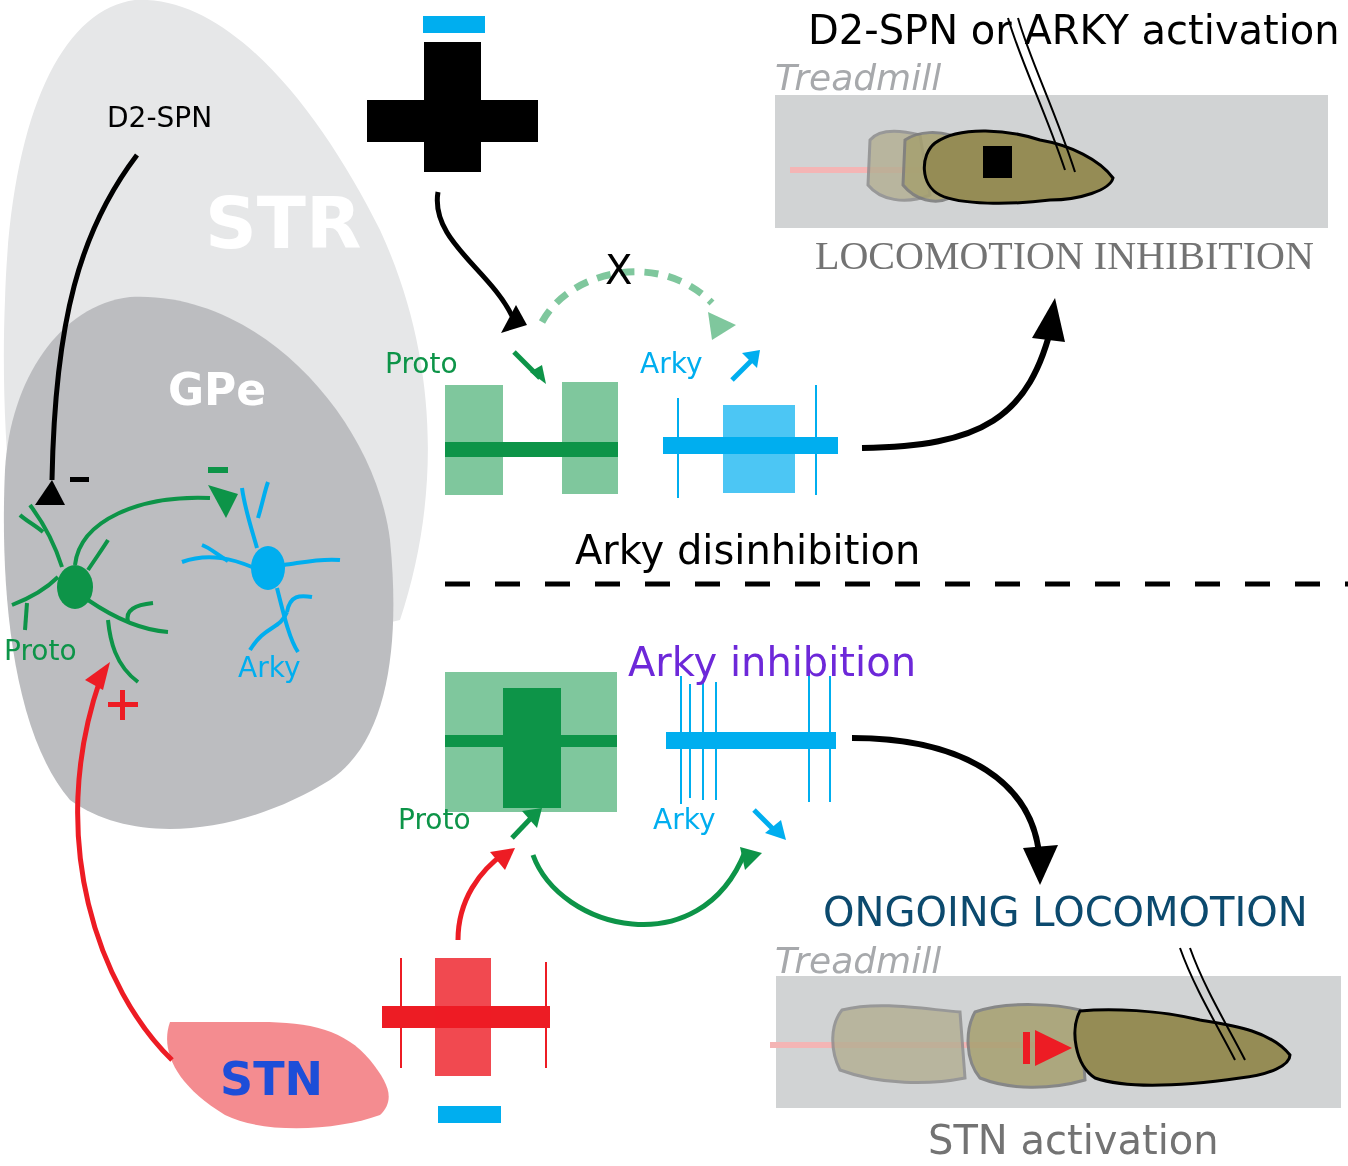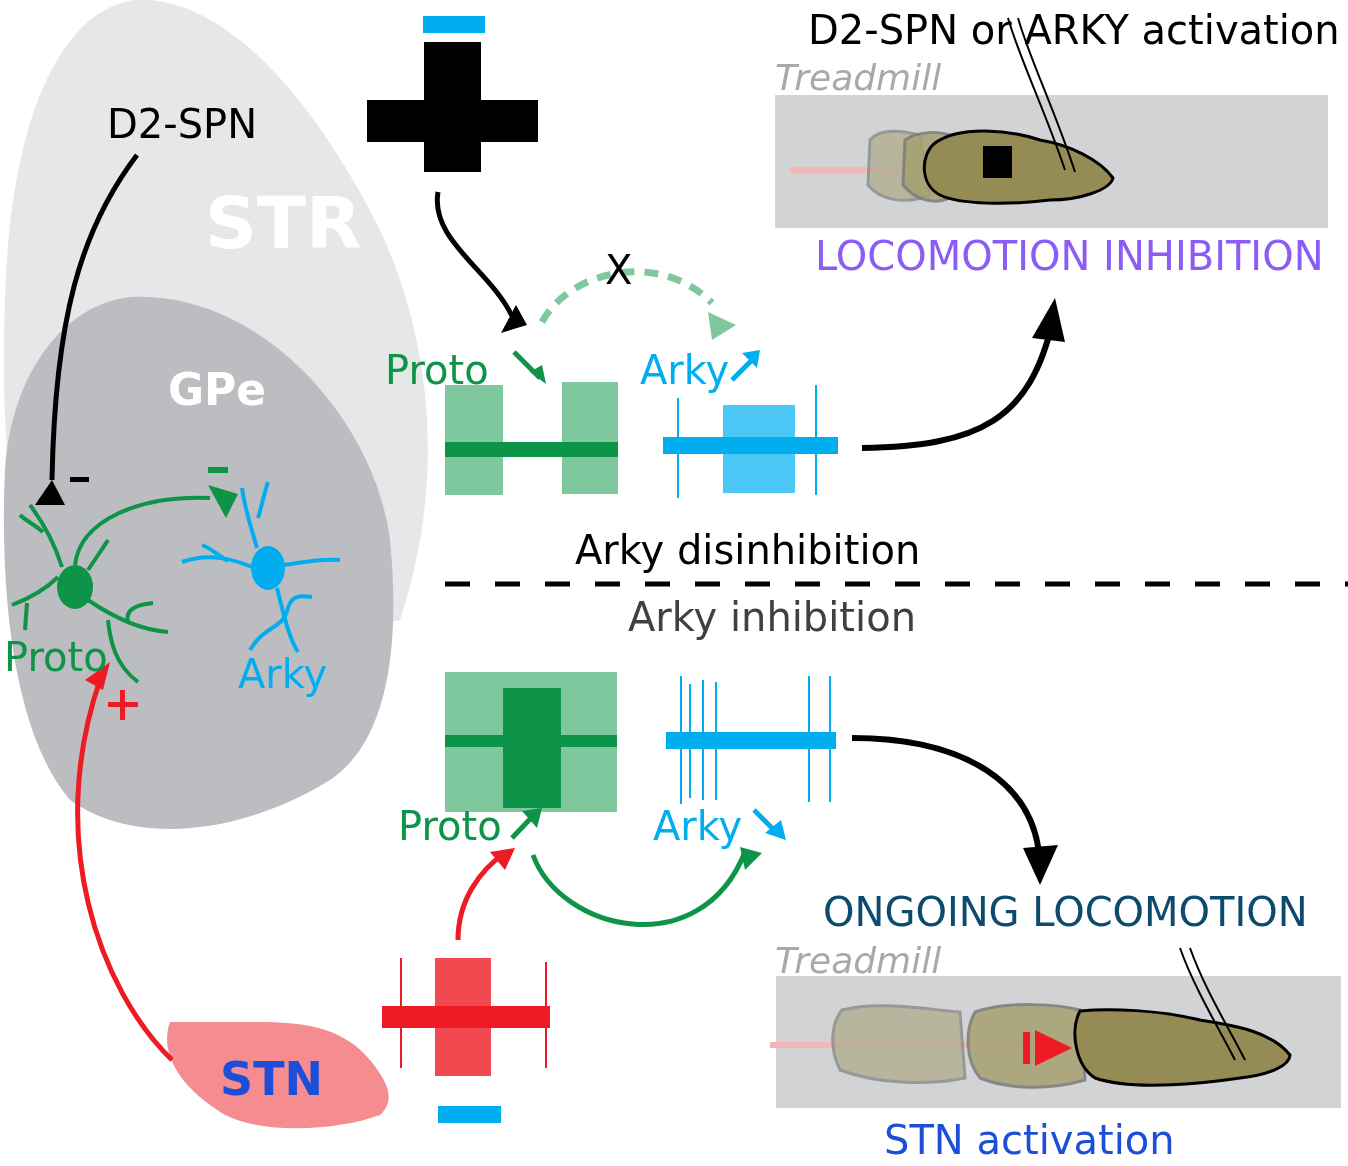--- a/index.html
+++ b/index.html
@@ -1,21 +1,21 @@
 <!DOCTYPE html>
 <html><head>
 <meta charset="utf-8">
 <style>
   html, body { margin: 0; padding: 0; background: #ffffff; }
   body { width: 1348px; height: 1166px; position: relative; overflow: hidden;
          font-family: "DejaVu Sans", "Liberation Sans", sans-serif; }
   svg { position: absolute; left: 0; top: 0; }
   .lbl { position: absolute; white-space: nowrap; line-height: 1; }
   .big { font-size: 40px; }
-  .med { font-size: 40px; }
+  .med { font-size: 28px; }
   .region { font-weight: bold; color: #ffffff; font-size: 72px; }
   .tread { font-style: italic; color: #a7a9ac; font-size: 36px; }
 </style>
 </head>
 <body>
 
 <svg width="1348" height="1166" viewBox="0 0 1348 1166">
   <defs>
     <marker id="tri-black" viewBox="0 0 10 10" refX="5" refY="5" markerWidth="5" markerHeight="5" orient="auto">
       <path d="M0,0 L10,5 L0,10 z" fill="#000"></path>
@@ -162,24 +162,24 @@
 
 <div class="lbl med" style="left:107px;top:104px;color:#000;">D2-SPN</div>
 <div class="lbl region" style="left:205px;top:187px;">STR</div>
 <div class="lbl region" style="left:168px;top:360px;font-size:44px;margin-top:8px;">GPe</div>
 <div class="lbl med" style="left:4px;top:637px;color:#0d9448;">Proto</div>
 <div class="lbl med" style="left:238px;top:654px;color:#00aeef;">Arky</div>
 <div class="lbl" style="left:220px;top:1056px;font-size:46px;font-weight:bold;color:#1d4ed8;">STN</div>
 
 <div class="lbl big" style="left:808px;top:10px;color:#000;text-align:right;">D2-SPN or ARKY activation</div>
 <div class="lbl tread" style="left:775px;top:60px;">Treadmill</div>
-<div class="lbl big" style="left:815px;top:236px;color:#8b5cf6;">LOCOMOTION INHIBITION</div>
+<div class="lbl big" style="left:815px;top:236px;color:#737373;font-family:Liberation Serif, serif;">LOCOMOTION INHIBITION</div>
 <div class="lbl" style="left:605px;top:250px;font-size:40px;color:#000;">X</div>
 <div class="lbl med" style="left:385px;top:350px;color:#0d9448;">Proto</div>
 <div class="lbl med" style="left:640px;top:350px;color:#00aeef;">Arky</div>
 <div class="lbl big" style="left:575px;top:530px;color:#000;">Arky disinhibition</div>
 
-<div class="lbl big" style="left:628px;top:597px;color:#404040;text-align:center;">Arky inhibition</div>
+<div class="lbl big" style="left:628px;top:642px;color:#6d28d9;text-align:center;">Arky inhibition</div>
 <div class="lbl med" style="left:398px;top:806px;color:#0d9448;">Proto</div>
 <div class="lbl med" style="left:653px;top:806px;color:#00aeef;">Arky</div>
 <div class="lbl big" style="left:823px;top:892px;color:#0c4a6e;">ONGOING LOCOMOTION</div>
 <div class="lbl tread" style="left:775px;top:943px;">Treadmill</div>
-<div class="lbl big" style="left:884px;top:1120px;color:#1d4ed8;">STN activation</div>
+<div class="lbl big" style="left:928px;top:1120px;color:#737373;">STN activation</div>
 
 </body></html>

